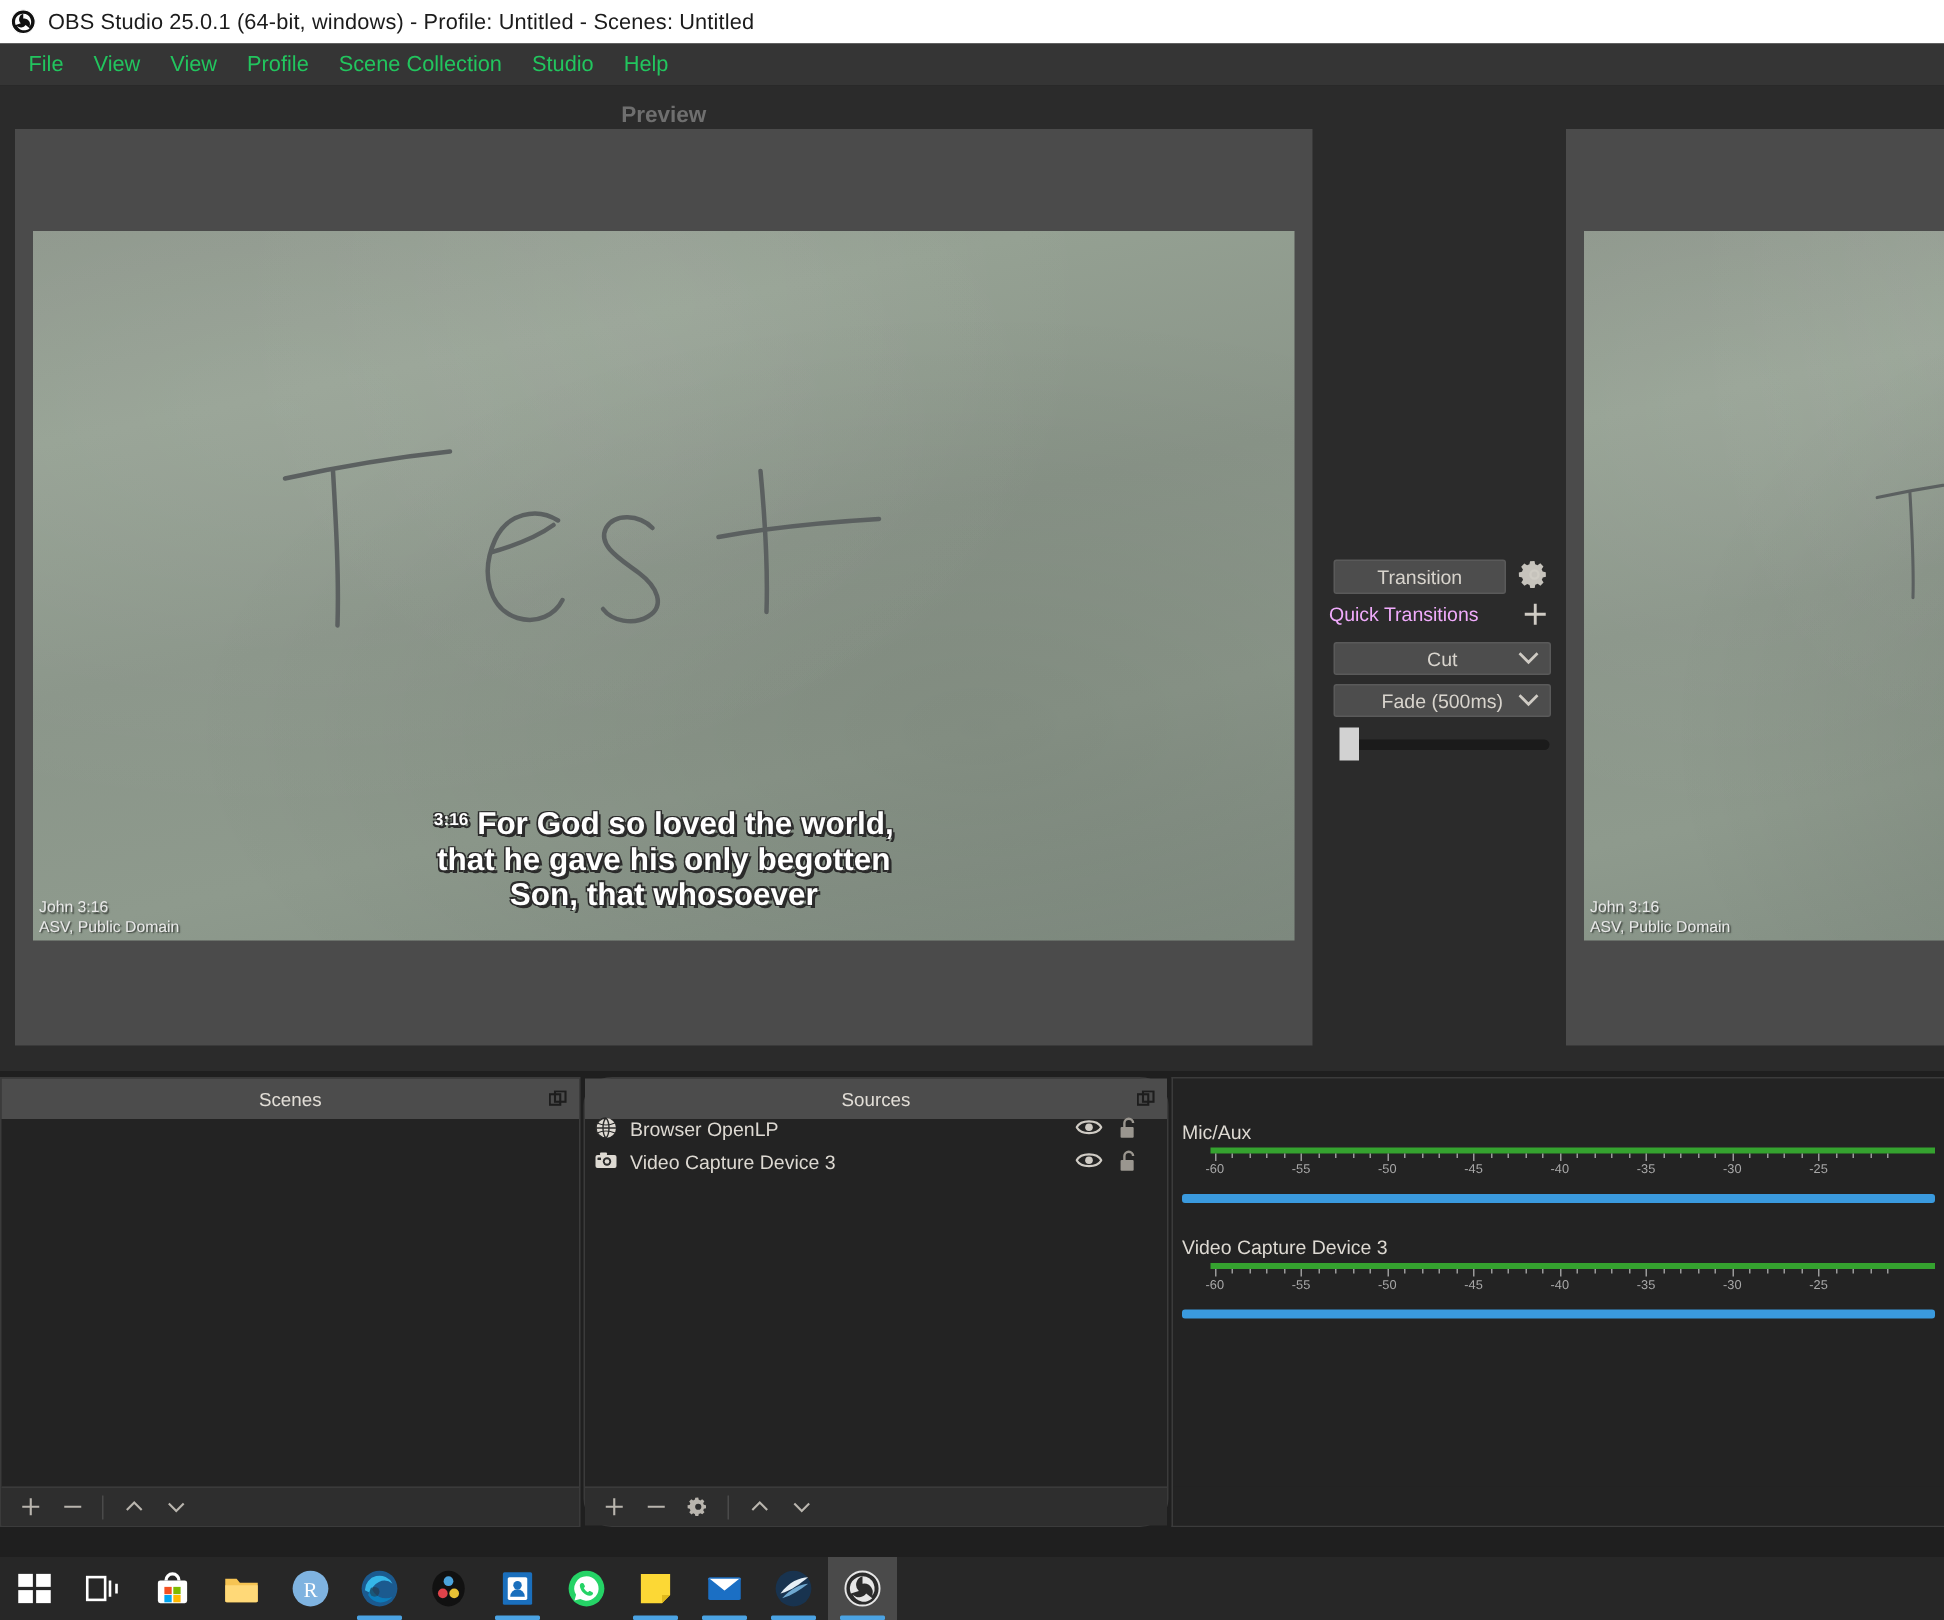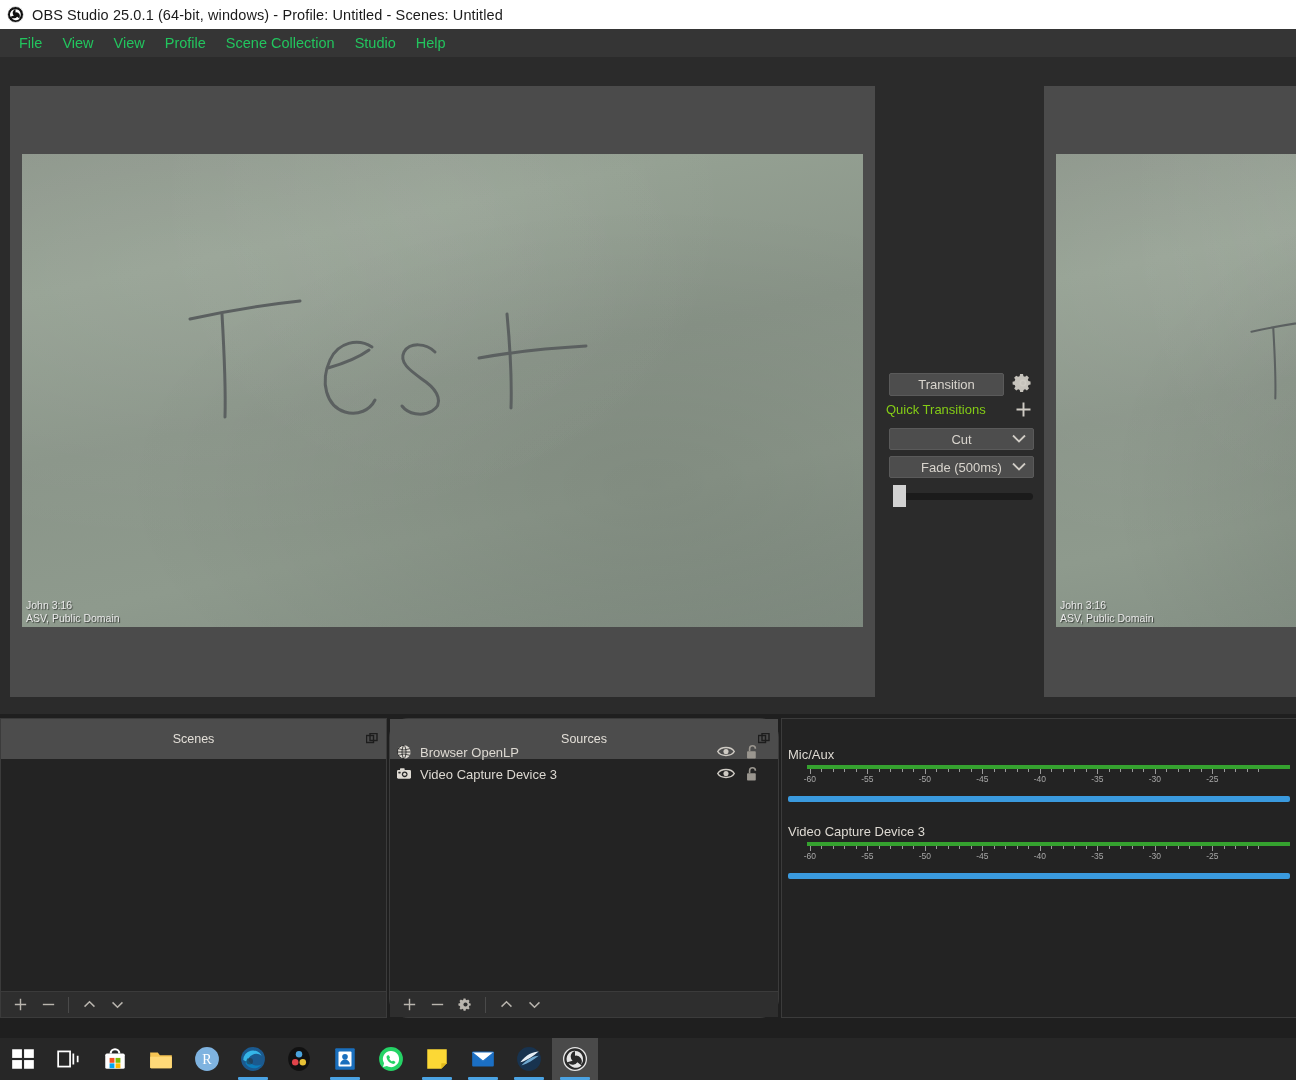--- a/index.html
+++ b/index.html
@@ -110,21 +110,21 @@
     background: #4d4d4d; border: 1px solid #5a5a5a; border-radius: 2px;
     color: #d8d4cd; font-size: 13px; display: flex;
     align-items: center; justify-content: center; cursor: pointer;
   }
   .gear-big {
     position: absolute; top: 60px; left: 128px; width: 22px; height: 22px;
     cursor: pointer;
   }
   .quick-label {
     position: absolute; top: 90px; left: 2px;
-    font-size: 13px; color: #84cc16;
+    font-size: 13px; color: #f0abfc;
   }
   .plus-big {
     position: absolute; top: 87px; left: 129px; width: 21px; height: 21px;
     cursor: pointer;
   }
   .combo {
     position: absolute; left: 5px; width: 145px; height: 22px;
     background: #4d4d4d; border: 1px solid #5a5a5a; border-radius: 2px;
     color: #d8d4cd; font-size: 13px; display: flex; align-items: center;
     justify-content: center; cursor: pointer;
@@ -152,21 +152,21 @@
   }
   .dock {
     position: absolute; top: 0; height: 300px; background: #232323;
     border: 1px solid #3b3b3b;
   }
   .dock-scenes  { left: 0;    width: 387px; }
   .dock-sources { left: 389px; width: 390px; border-radius: 19px; }
   .dock-mixer   { left: 781px; width: 515px; border-right: none; }
 
   .dock-header {
-    position: relative; height: 40px; background: #4c4c4c;
+    position: relative; height: 27px; background: #4c4c4c;
     display: flex; align-items: center; justify-content: center;
   }
   .dock-title { font-size: 12.5px; color: #e2ded7; }
   .popout-icon {
     position: absolute; right: 8px; top: 50%; transform: translateY(-50%);
     cursor: pointer;
   }
 
   .dock-body { position: absolute; top: 22px; left: 0; right: 0; bottom: 26px; overflow: hidden; }
 
@@ -256,35 +256,42 @@
   <div class="menu-item">View</div>
   <div class="menu-item">View</div>
   <div class="menu-item">Profile</div>
   <div class="menu-item">Scene Collection</div>
   <div class="menu-item">Studio</div>
   <div class="menu-item">Help</div>
 </div>
 
 <div class="main">
 
+  <div class="preview-label">Preview</div>
 
   <div class="preview-pane">
     <div class="video-canvas">
       <div class="grain"></div>
       <svg class="handwriting" width="440" height="150" viewBox="0 0 440 150">
         <g fill="none" stroke="#5b6060" stroke-width="3" stroke-linecap="round">
           <path d="M8 35 C40 28, 80 21, 118 17"></path>
           <path d="M40 30 C42 65, 44 100, 43 133"></path>
           <path d="M190 63 C176 54, 156 58, 148 76 C138 98, 144 122, 163 128 C176 132, 188 126, 193 116"></path>
           <path d="M146 84 C160 80, 176 74, 187 66"></path>
           <path d="M253 68 C244 59, 228 58, 222 68 C216 80, 232 89, 244 98 C256 107, 262 120, 250 127 C240 133, 226 130, 220 122"></path>
           <path d="M325 30 C328 62, 330 94, 329 124"></path>
           <path d="M297 74 C330 68, 370 64, 404 62"></path>
         </g>
       </svg>
+      <div class="verse">
+        <sup>3:16</sup>
+        <span>For God so loved the world,</span><br>
+        <span>that he gave his only begotten</span><br>
+        <span>Son, that whosoever</span>
+      </div>
       <div class="attrib">
         <div>John 3:16</div>
         <div>ASV, Public Domain</div>
       </div>
     </div>
   </div>
 
   <div class="transition-area">
     <div class="btn-transition">Transition</div>
     <svg class="gear-big" viewBox="0 0 24 24">

